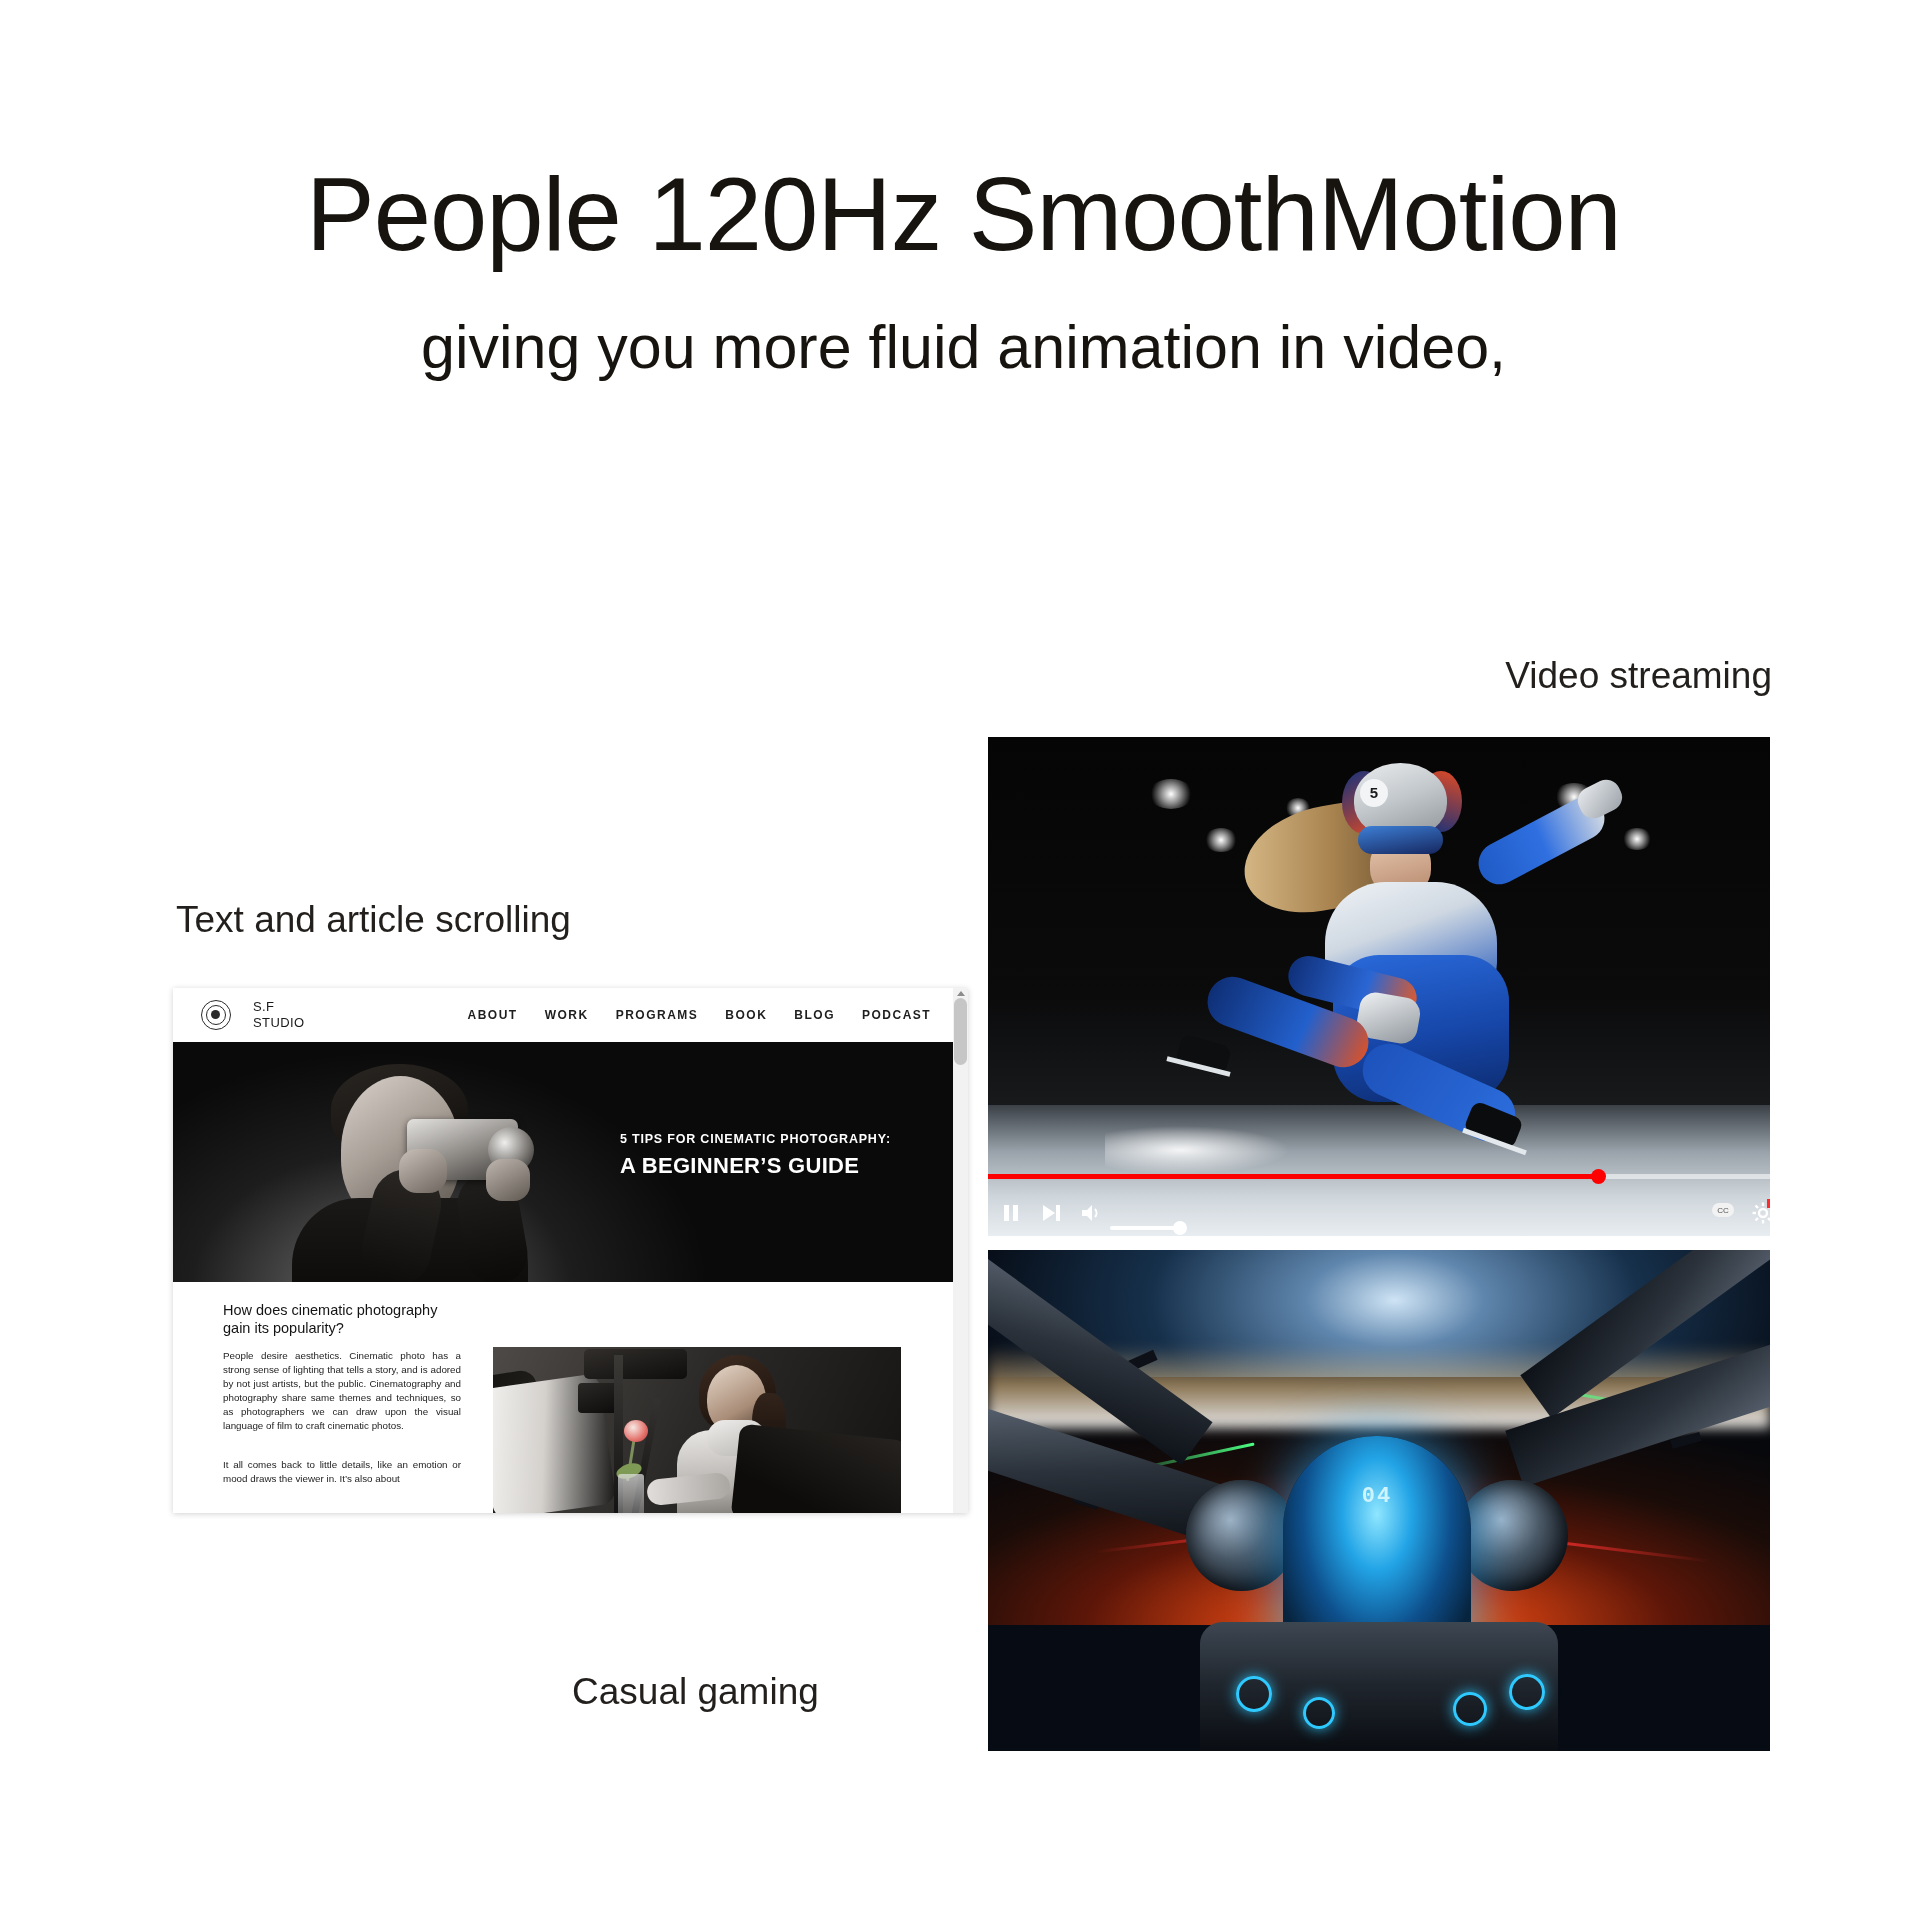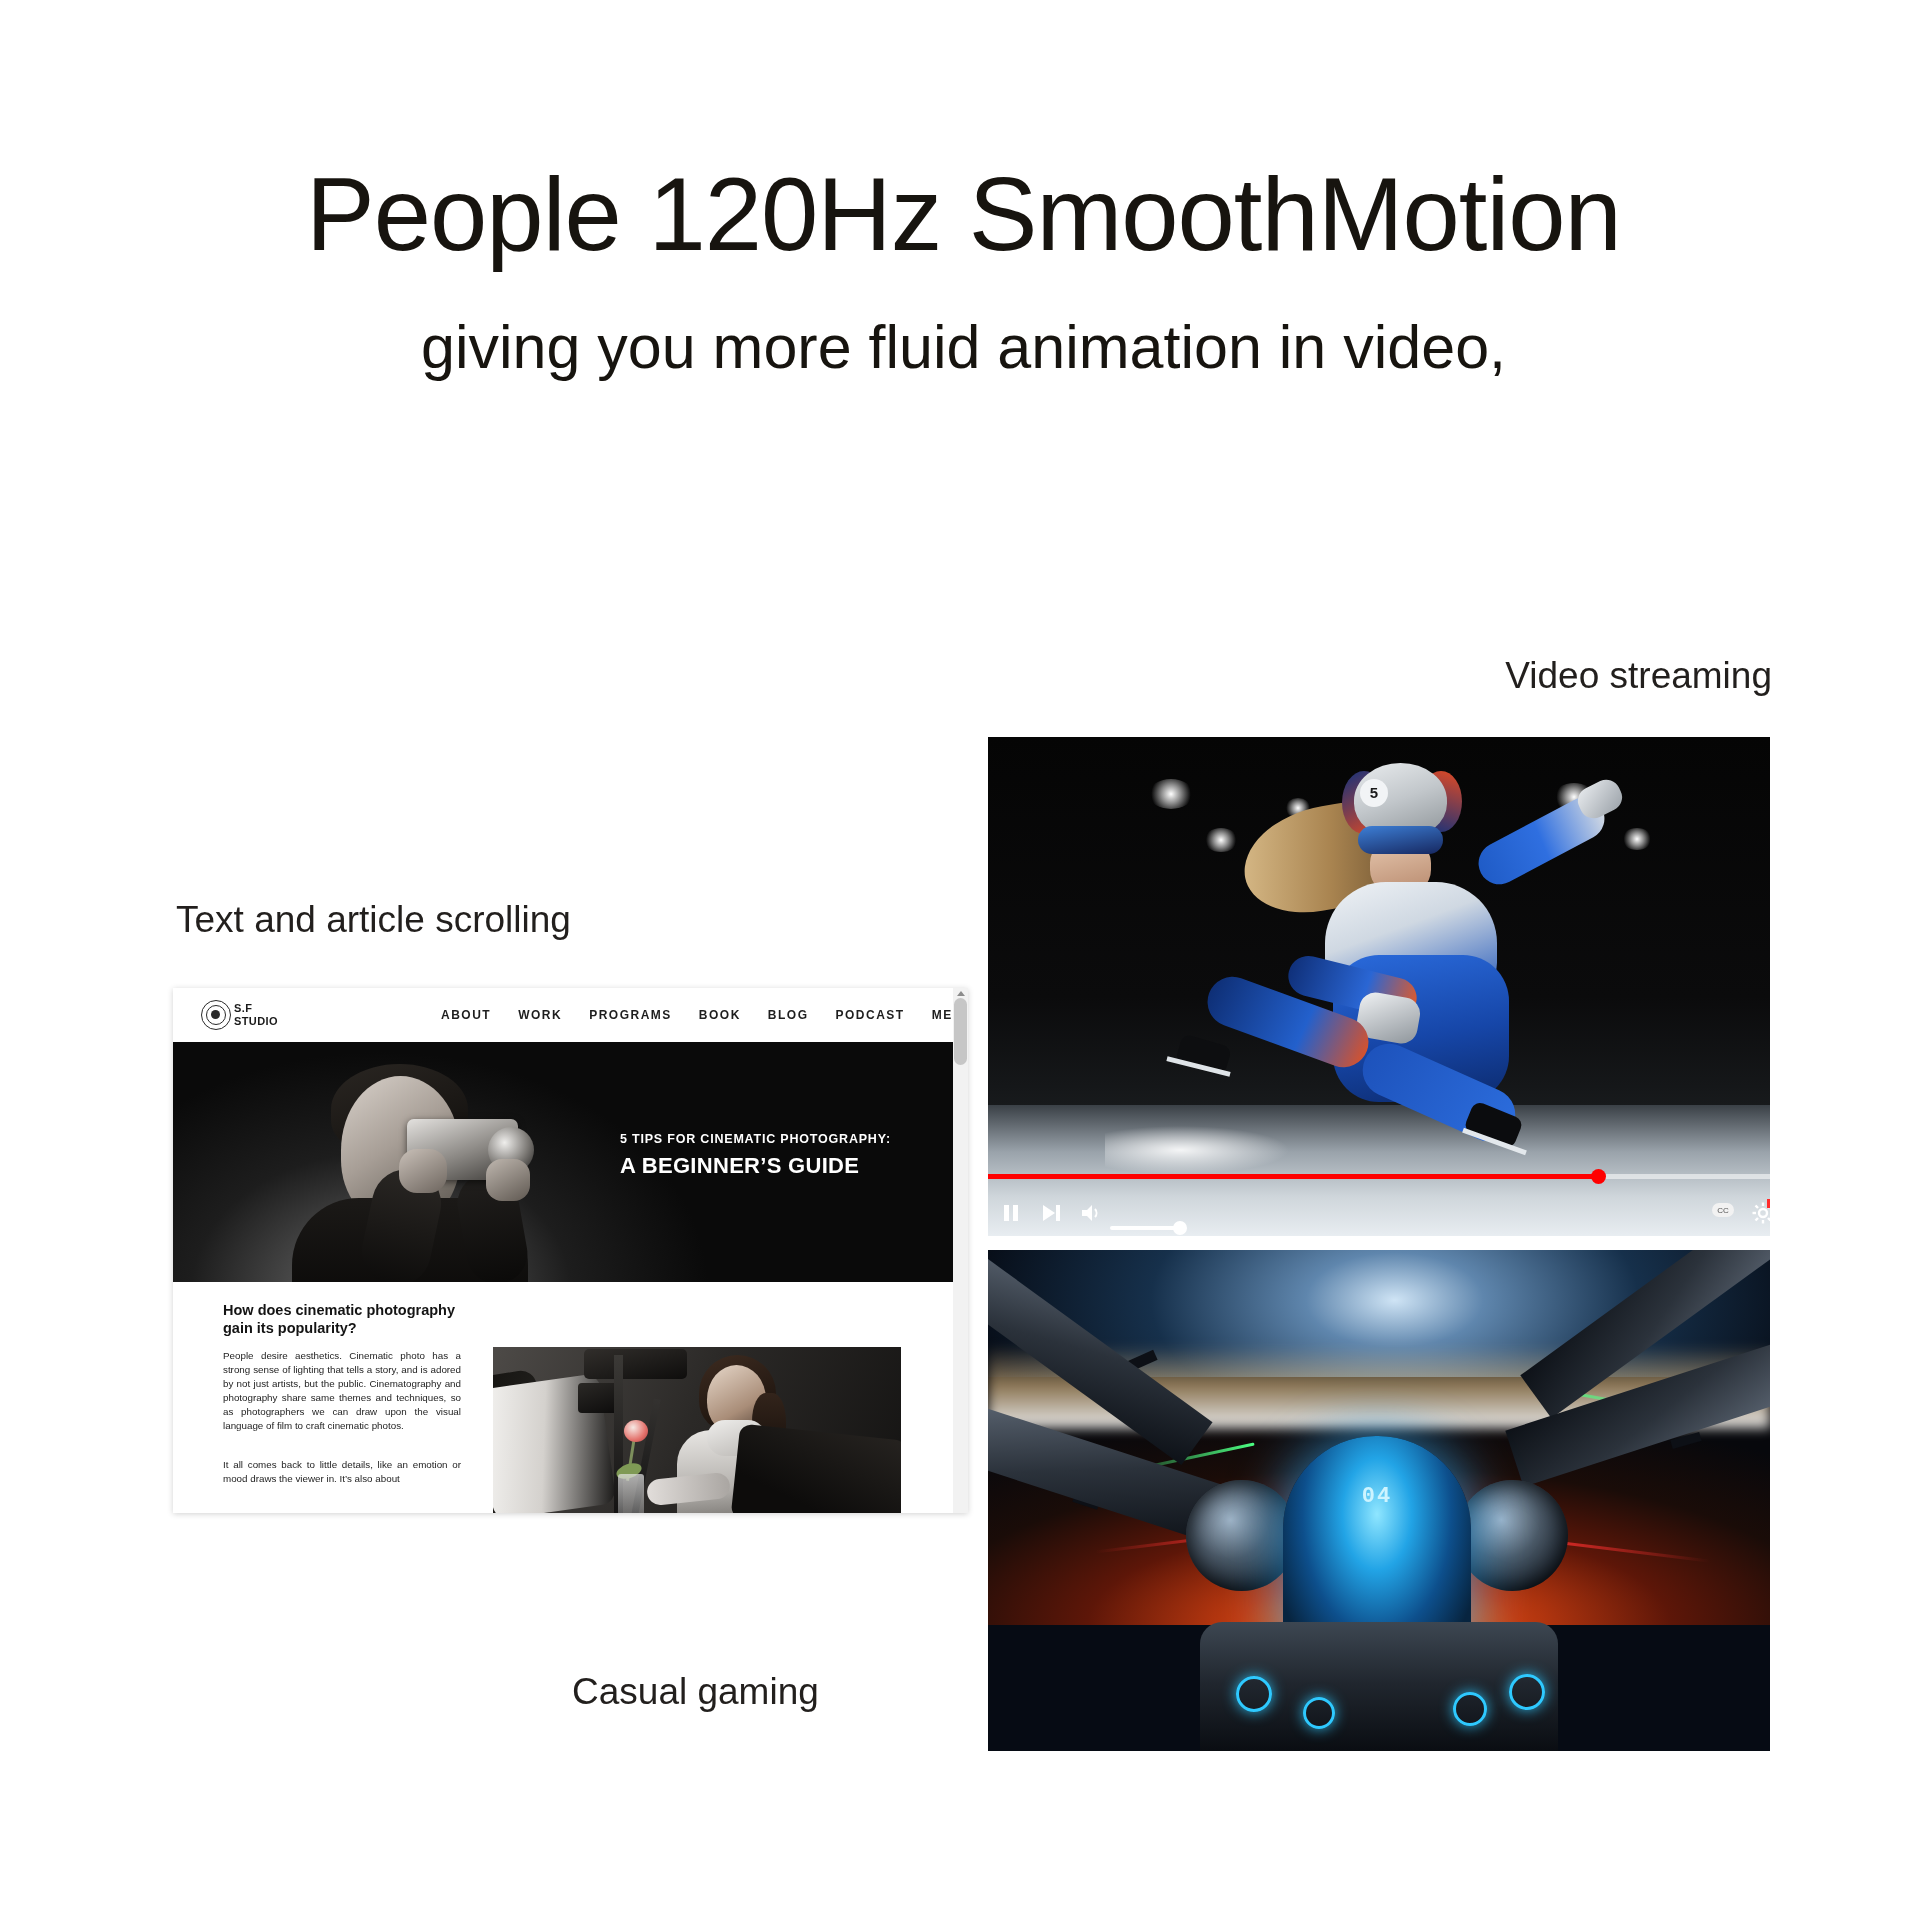--- a/index.html
+++ b/index.html
@@ -24,21 +24,21 @@
            background:#ffffff;box-shadow:0 1px 6px rgba(0,0,0,.18);overflow:hidden;}
   #browser-nav{position:absolute;left:0;top:0;width:780px;height:54px;background:#fff;
                display:flex;align-items:center;}
   .logo-wrap{display:flex;align-items:center;margin-left:28px;}
   .logo-lens{width:30px;height:30px;border-radius:50%;border:1.6px solid #2a2a2a;
              position:relative;box-sizing:border-box;}
   .logo-lens::before{content:"";position:absolute;left:4px;top:4px;right:4px;bottom:4px;
                      border-radius:50%;border:1.6px solid #2a2a2a;}
   .logo-lens::after{content:"";position:absolute;left:9.4px;top:9.4px;width:9px;height:9px;
                     border-radius:50%;background:#2a2a2a;}
-  .logo-txt{margin-left:3px;font-size:11px;line-height:1.22;font-weight:700;
+  .logo-txt{margin-left:22px;font-size:13px;line-height:1.22;font-weight:400;
             letter-spacing:0.4px;color:#1a1a1a;}
   #browser-menu{display:flex;gap:27px;margin-left:163px;}
   #browser-menu span{font-size:12px;letter-spacing:1.5px;font-weight:600;color:#1e1e1e;}
 
   #hero{position:absolute;left:0;top:54px;width:780px;height:240px;overflow:hidden;
         background:#0c0c0c;}
   
   #hero .grad{position:absolute;inset:0;
      background:radial-gradient(ellipse 327px 238px at 208px 248px,#6e6e6e 0%,#1d1d1d 58%,#0a0a0a 100%);}
   #hero .head{position:absolute;left:168px;top:34px;width:119px;height:149px;border-radius:50% 50% 44% 44%;
@@ -57,21 +57,21 @@
      background:linear-gradient(180deg,#211f1d,#0b0a09);transform:rotate(-10deg);}
   #hero .hand1{position:absolute;left:226px;top:107px;width:48px;height:44px;border-radius:18px;
      background:linear-gradient(150deg,#c9c0b8,#6d655e);}
   #hero .hand2{position:absolute;left:313px;top:117px;width:44px;height:42px;border-radius:16px;
      background:linear-gradient(150deg,#bfb7af,#5f5851);}
   #hero-txt{position:absolute;left:447px;top:91px;width:297px;color:#fff;}
   #hero-kicker{font-size:12.5px;letter-spacing:0.8px;font-weight:700;line-height:1;}
   #hero-title{font-size:22px;letter-spacing:0.3px;font-weight:700;margin-top:9px;line-height:1;}
 
   #article{position:absolute;left:0;top:294px;width:780px;height:231px;background:#fff;}
-  #art-h{position:absolute;left:50px;top:20px;width:236px;font-size:14.5px;font-weight:700;
+  #art-h{position:absolute;left:50px;top:20px;width:236px;font-size:14.5px;font-weight:400;
          line-height:1.22;color:#141414;}
   #art-p1{position:absolute;left:50px;top:67px;width:238px;font-size:9.8px;line-height:1.44;
           color:#232323;text-align:justify;}
   #art-p2{position:absolute;left:50px;top:176px;width:238px;font-size:9.8px;line-height:1.44;
           color:#232323;text-align:justify;}
 
   
   #studio{position:absolute;left:320px;top:65px;width:408px;height:168px;overflow:hidden;
           background:#111;}
   #studio .bg{position:absolute;inset:0;background:linear-gradient(115deg,#4d4a47 0%,#2b2927 48%,#141312 100%);}

